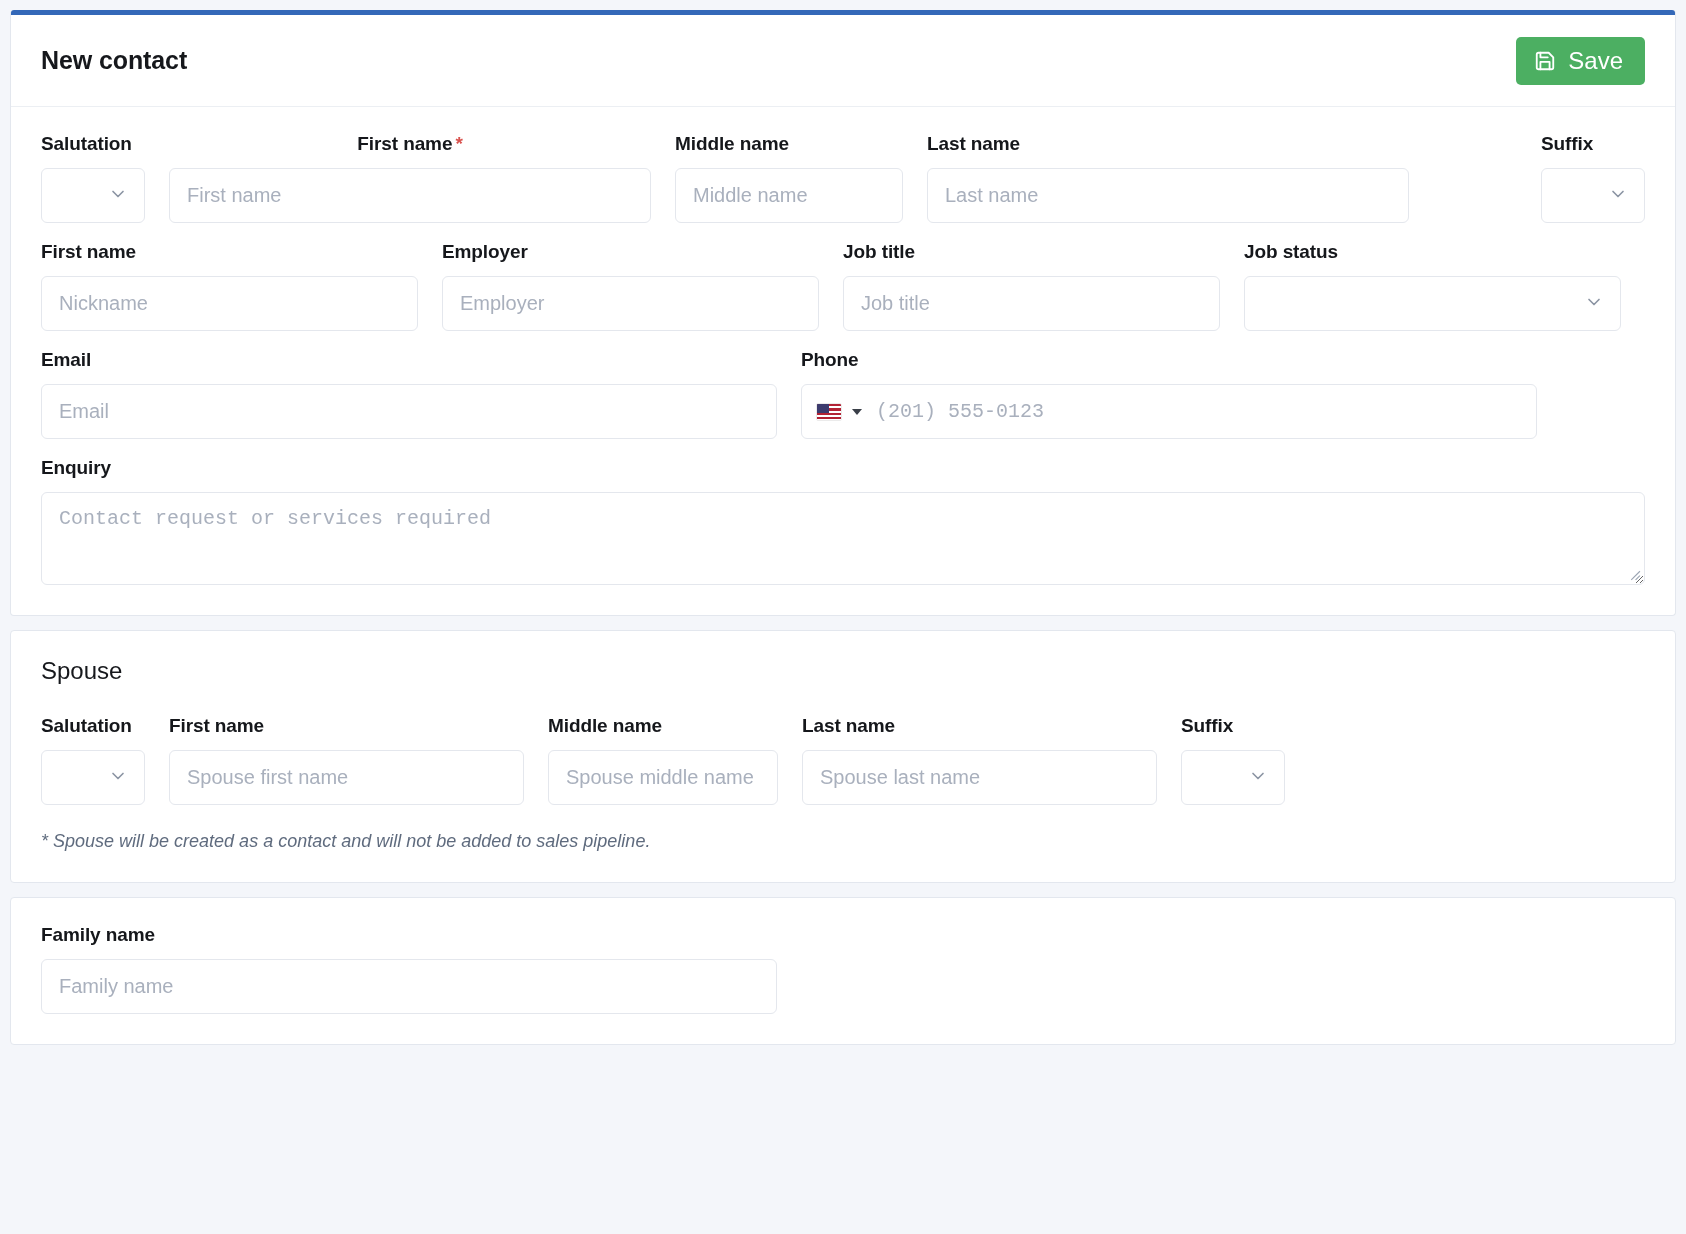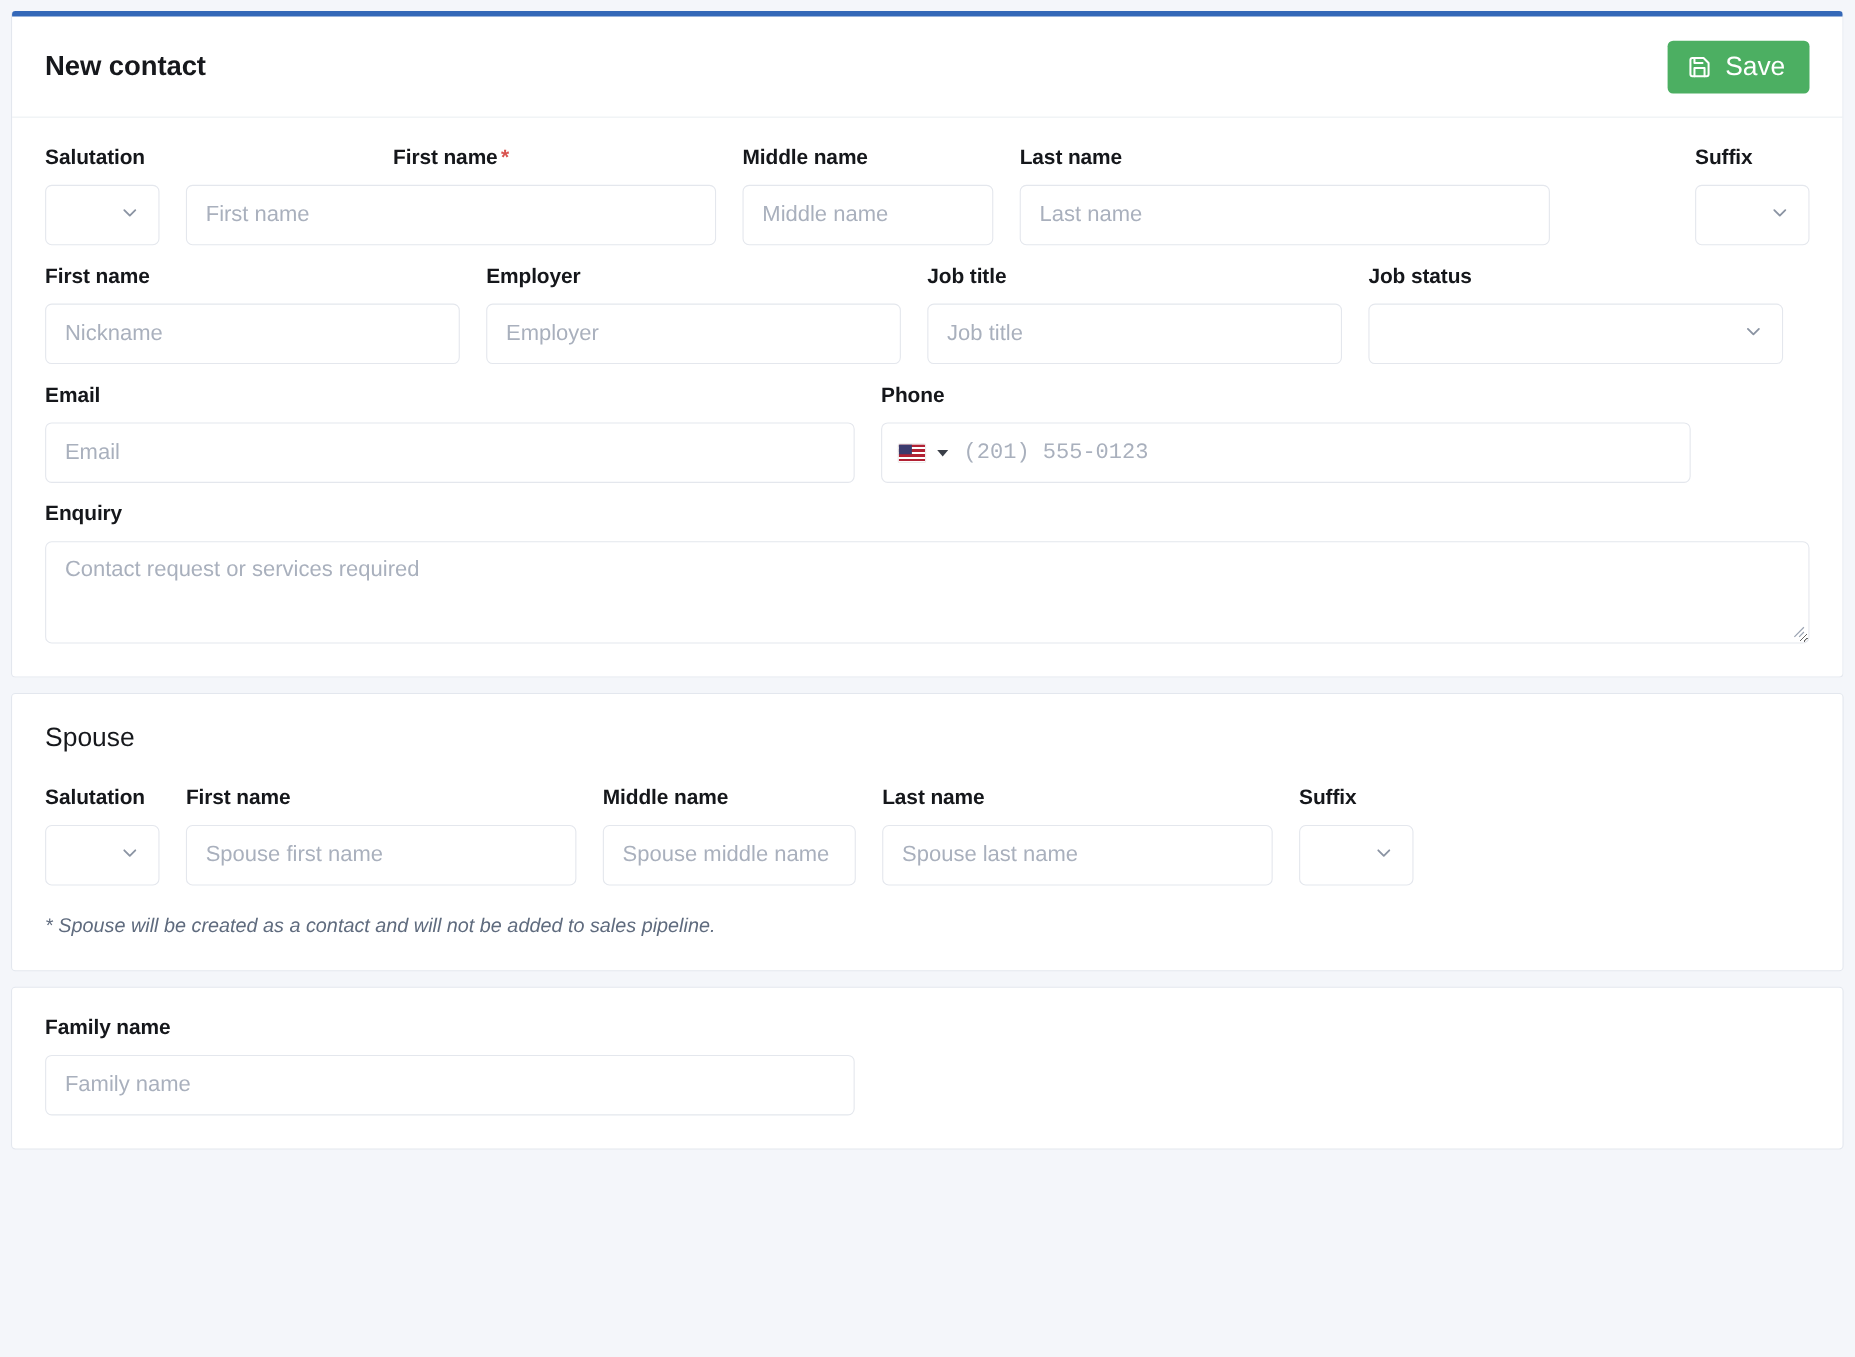--- a/index.html
+++ b/index.html
@@ -178,21 +178,21 @@
   }
   .phone-input::placeholder { color: #a9b0bd; }
 
   .ta-wrap { width: 100%; position: relative; }
   textarea.ta {
     width: 100%;
     height: 93px;
     border: 1px solid #e4e7ed;
     border-radius: 6px;
     font-size: 20px;
-    font-family: Liberation Sans, sans-serif;
+    font-family: Liberation Mono, monospace;
     color: #000000;
     padding: 14px 17px;
     resize: vertical;
     outline: none;
     display: block;
   }
   textarea.ta::placeholder { color: #a9b0bd; }
   .resize-grip {
     position: absolute;
     right: 4px; bottom: 5px;

